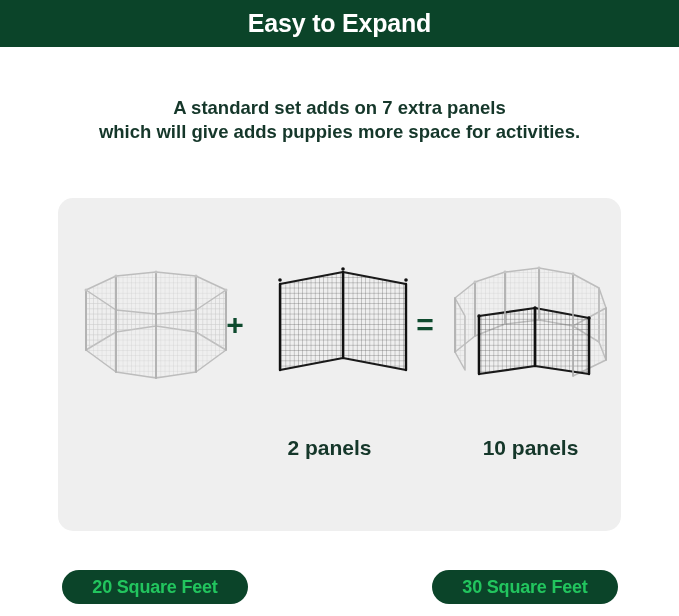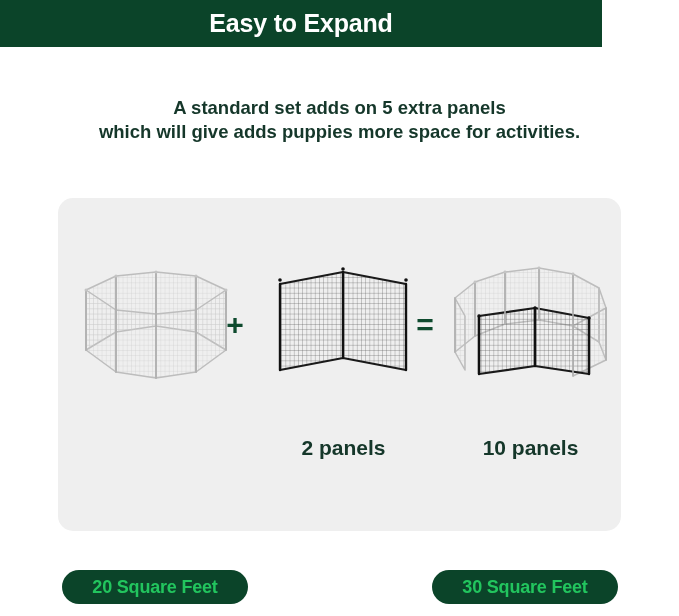--- a/index.html
+++ b/index.html
@@ -13,21 +13,21 @@
     position: relative;
     font-family: "Liberation Sans", sans-serif;
     overflow: hidden;
   }
 
   
   .header-banner {
     position: absolute;
     left: 0;
     top: 0;
-    width: 602px;
+    width: 679px;
     height: 47px;
     background: #0b4429;
     display: flex;
     align-items: center;
     justify-content: center;
   }
   .header-title {
     color: #ffffff;
     font-size: 25px;
     font-weight: bold;
@@ -97,21 +97,21 @@
   .panel-caption {
     position: absolute;
     top: 238px;
     width: 175px;
     text-align: center;
     color: #15372a;
     font-size: 21px;
     font-weight: bold;
   }
   .cap-a { left: 10px; }
-  .cap-b { left: 198px; }
+  .cap-b { left: 184px; }
   .cap-c { left: 385px; }
 
   
   .footer-row {
     position: absolute;
     left: 0;
     top: 570px;
     width: 679px;
     height: 46px;
   }
@@ -158,21 +158,21 @@
   }
 </style>
 </head>
 <body>
 
 <div class="header-banner">
   <div class="header-title">Easy to Expand</div>
 </div>
 
 <div class="subtitle-block">
-  <span class="subtitle-line">A standard set adds on 5 extra panels</span>
+  <span class="subtitle-line">A standard set adds on 7 extra panels</span>
   <span class="subtitle-line">which will give adds puppies more space for activities.</span>
 </div>
 
 <div class="illo-card">
   <div class="illo-row">
 
     <div class="illo-slot slot-a">
       <svg class="illo-svg" viewBox="0 0 175 150">
         <defs>
           <pattern id="meshLight" width="4.2" height="5.2" patternUnits="userSpaceOnUse">

